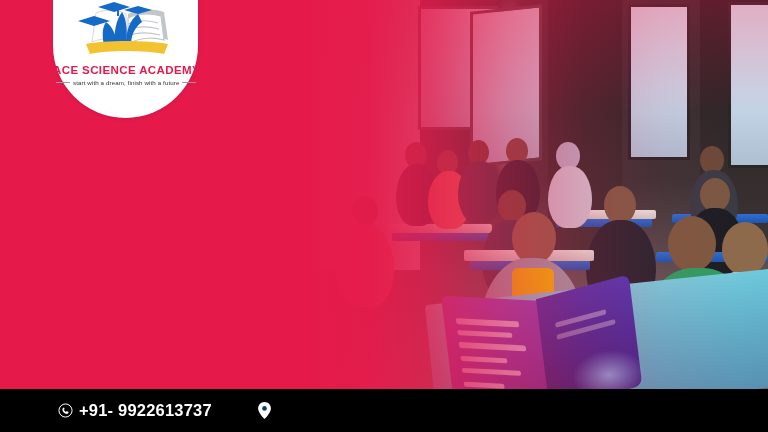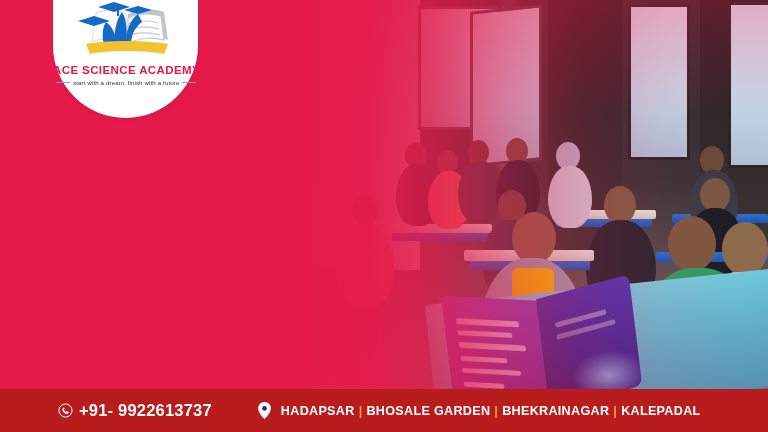--- a/index.html
+++ b/index.html
@@ -209,21 +209,21 @@
     letter-spacing: -0.5px;
     z-index: 4;
     text-shadow: 0 1px 2px rgba(140,0,35,0.18);
   }
 
   
   .bottom-bar {
     position: absolute;
     left: 0; bottom: 0;
     width: 768px; height: 43px;
-    background: #b91c1c;
+    background: #000000;
     display: flex;
     align-items: center;
     z-index: 6;
   }
   .contact {
     display: flex;
     align-items: center;
     margin-left: 58px;
     color: #ffffff;
   }
@@ -373,19 +373,16 @@
         <path d="M8.6 6.6 c.7 0 1.1.5 1.3 1.1 l.5 1.5 c.2.5 0 .9-.4 1.2 l-.7.5 c.7 1.5 1.8 2.6 3.3 3.3 l.5-.7 c.3-.4.7-.6 1.2-.4 l1.5.5 c.6.2 1.1.6 1.1 1.3 0 1.4-1.1 2.5-2.5 2.5 -4.1 0-7.4-3.3-7.4-7.4 0-1.4 1.1-2.5 2.6-2.5 Z" fill="#ffffff"></path>
       </svg>
       <span class="phone-number">+91- 9922613737</span>
     </div>
 
     <div class="locations">
       <svg class="pin-icon" viewBox="0 0 24 32">
         <path d="M12 0 C5.4 0 0 5.4 0 12 c0 8.4 12 20 12 20 s12-11.6 12-20 C24 5.4 18.6 0 12 0 Z" fill="#ffffff"></path>
         <circle cx="12" cy="12" r="4.4" fill="#123A6C"></circle>
       </svg>
-      <span class="loc-list">
-        <span>HADAPSAR</span><span class="loc-sep">|</span><span>BHOSALE GARDEN</span><span class="loc-sep">|</span><span>BHEKRAINAGAR</span><span class="loc-sep">|</span><span>KALEPADAL</span>
-      </span>
     </div>
 
   </div>
 </div>
 
 </body></html>

